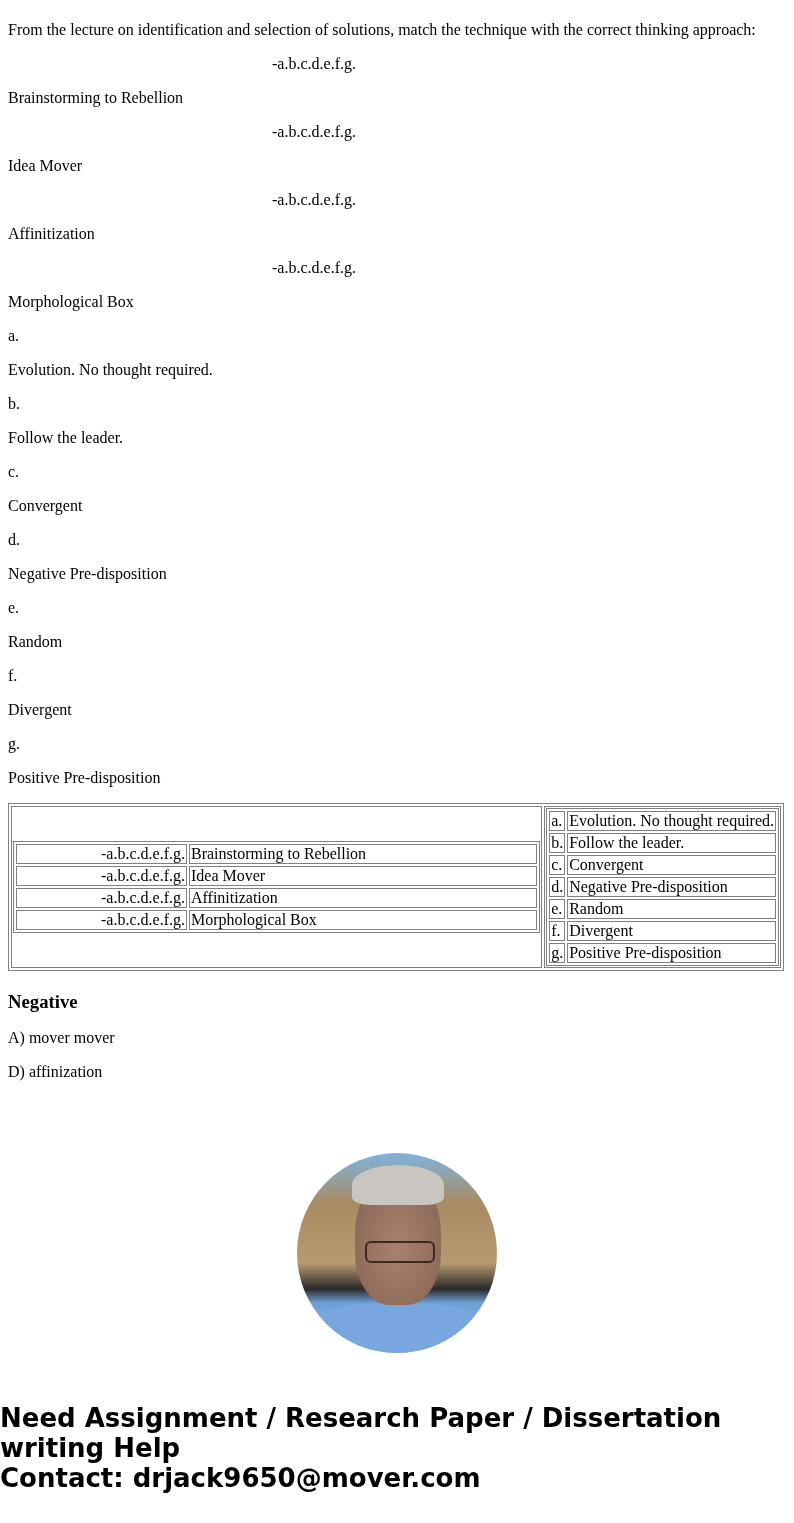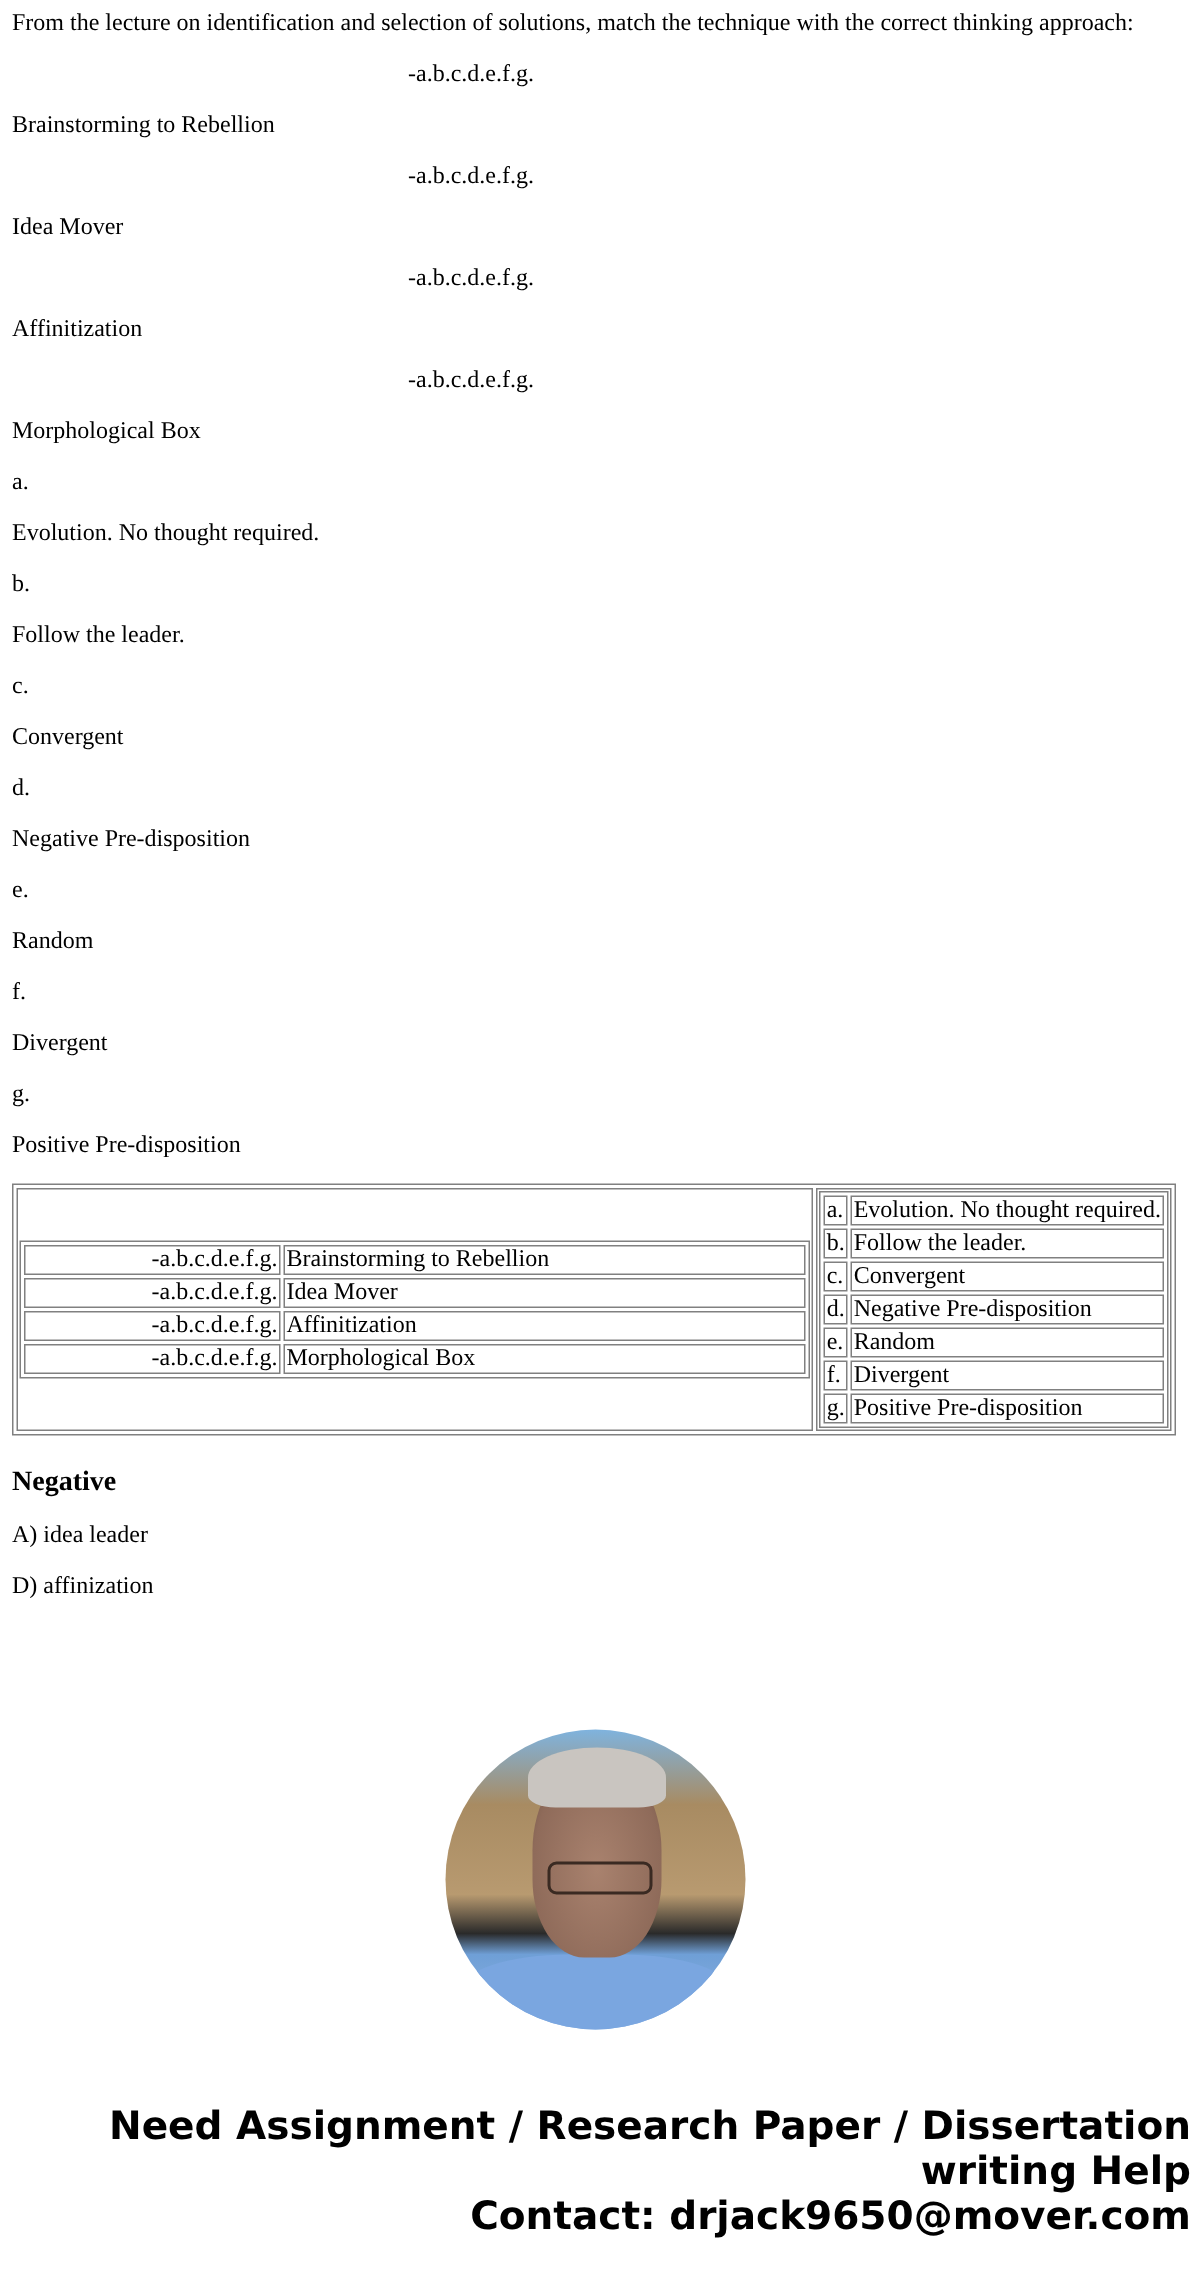--- a/index.html
+++ b/index.html
@@ -1,20 +1,20 @@
 <!DOCTYPE html>
 <html><head>
   <meta charset="utf-8">
   <style>
     html, body { margin: 0; padding: 0; background: #ffffff; }
     body {
       width: 794px; height: 1523px; position: relative; overflow: hidden;
       font-family: "Liberation Serif", serif; font-size: 16px; color: #000;
     }
-    .content { position: absolute; left: 8px; top: 0; width: 778px; height: 1123px; overflow: hidden; }
+    .content { position: absolute; left: 8px; top: 14px; width: 778px; height: 1123px; overflow: hidden; }
     .content p { margin: 16px 0; line-height: 18px; }
     .content p.first { margin-top: 7px; }
     .indent { padding-left: 264px; }
     table.outer { border: 1px solid #808080; border-collapse: separate; border-spacing: 2px; margin-top: 16px; width: 776px; }
     table.outer > tbody > tr > td { border: 1px solid #808080; padding: 1px; vertical-align: middle; }
     table.inner { border: 1px solid #808080; border-collapse: separate; border-spacing: 2px; }
     table.inner td { border: 1px solid #808080; padding: 0 1px; line-height: 18px; white-space: nowrap; }
     td.r { text-align: right; }
     .left-cell { width: 534px; height: 156px; }
     .left-cell table.inner { width: 100%; }
@@ -24,21 +24,21 @@
       overflow: hidden; background: linear-gradient(180deg, #7fb3de 0%, #a88b62 25%, #b89a70 55%, #2a2a2a 68%, #6f9fd6 75%, #8fb5e6 100%);
     }
     .avatar .face {
       position: absolute; left: 58px; top: 22px; width: 86px; height: 130px; border-radius: 45% 45% 40% 40%;
       background: radial-gradient(ellipse at 50% 55%, #a9826e 0%, #8f6b5a 70%, #6e5244 100%);
     }
     .avatar .hair { position: absolute; left: 55px; top: 12px; width: 92px; height: 40px; border-radius: 50% 50% 20% 20%; background: #c9c5c0; }
     .avatar .glasses { position: absolute; left: 68px; top: 88px; width: 66px; height: 18px; border: 2px solid #3a2a22; border-radius: 6px; }
     .avatar .shirt { position: absolute; left: 10px; top: 150px; width: 180px; height: 60px; background: #7aa6e0; border-radius: 40% 40% 0 0; }
     .promo {
-      position: absolute; left: 0; top: 1403px; width: 794px; text-align: right;
+      position: absolute; left: 0; top: 1403px; width: 794px; text-align: left;
       font-family: "DejaVu Sans", sans-serif; font-weight: bold; font-size: 26px; line-height: 30px; color: #000;
     }
   </style>
 </head>
 <body>
 
 <div class="content">
   <p class="first">From the lecture on identification and selection of solutions, match the technique with the correct thinking approach:</p>
 
   <p class="indent">-a.b.c.d.e.f.g.</p>
@@ -122,21 +122,21 @@
                   <td>Positive Pre-disposition</td>
                 </tr>
             </tbody>
           </table>
         </td>
       </tr>
     </tbody>
   </table>
 
   <h3 class="solution">Negative</h3>
-  <p>A) idea leader</p>
+  <p>A) mover mover</p>
   <p>D) affinization</p>
 </div>
 
 <div class="avatar">
   <div class="shirt"></div>
   <div class="face"></div>
   <div class="hair"></div>
   <div class="glasses"></div>
 </div>
 

